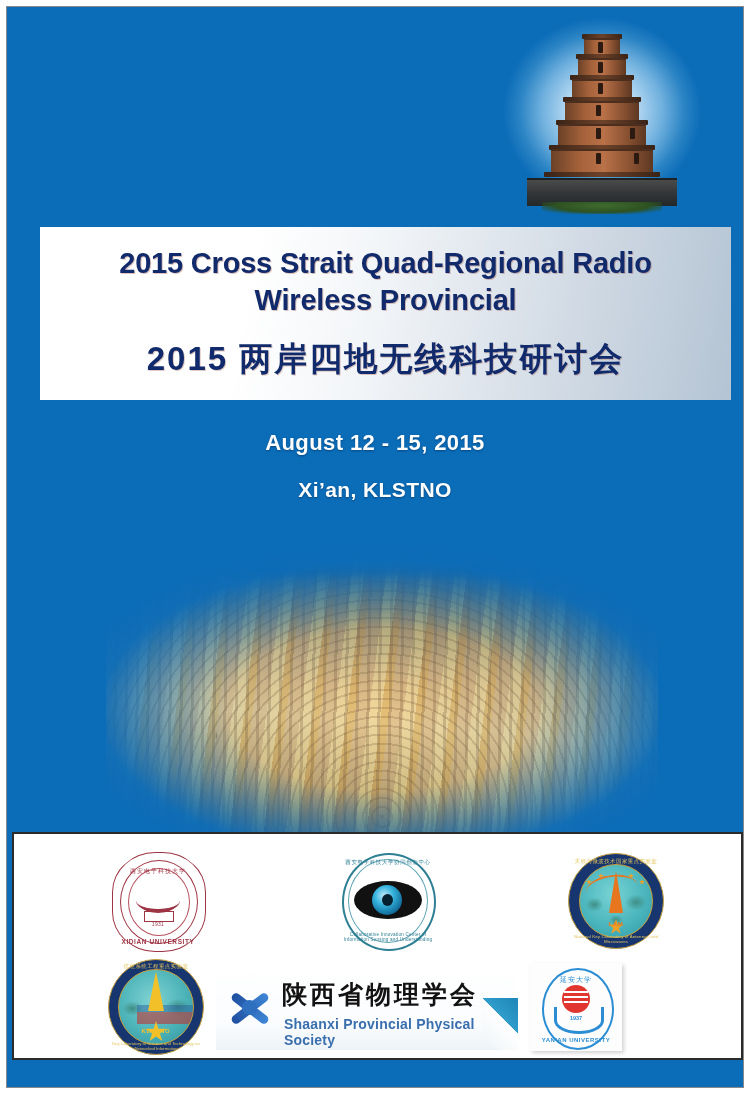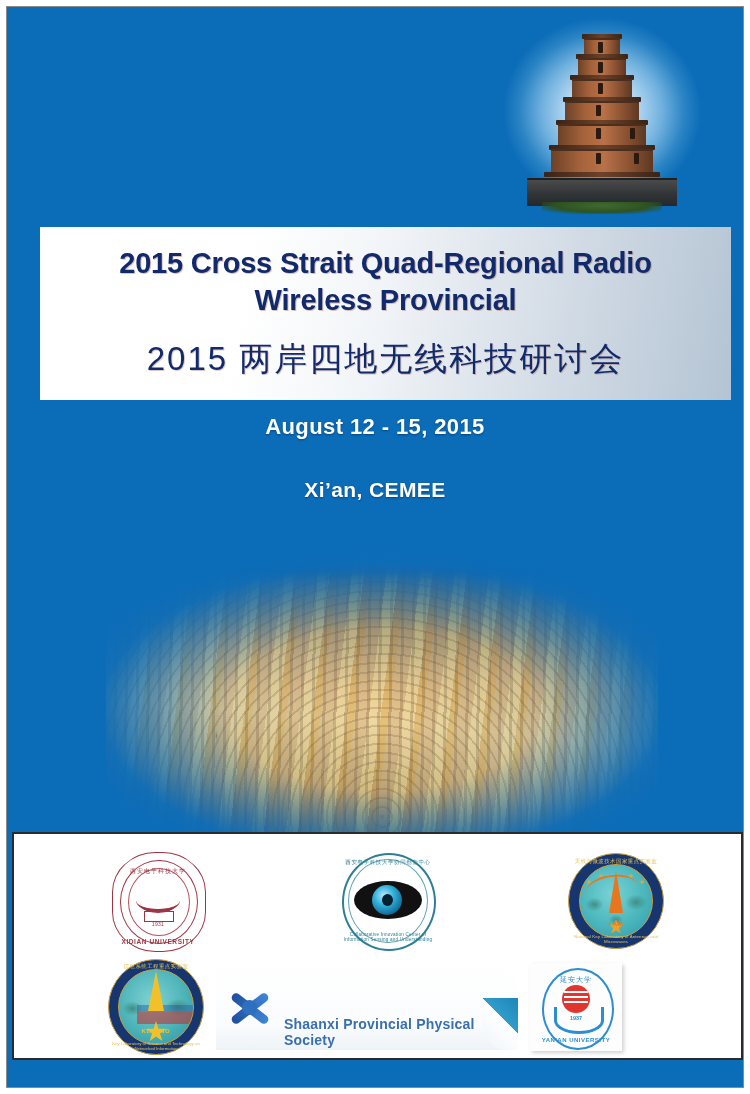--- a/index.html
+++ b/index.html
@@ -81,29 +81,29 @@
     font-size:29px;font-weight:bold;
     line-height:1.27;
     text-align:center;
     letter-spacing:-0.2px;
     text-shadow:1px 1px 0 rgba(160,80,60,.35);
     max-width:660px;
   }
   .title-cn{
     margin-top:18px;
     color:#102a6b;
-    font-size:33px;font-weight:normal;
+    font-size:33px;font-weight:bold;
     text-align:center;
     letter-spacing:2px;
     text-shadow:1px 1px 0 rgba(160,80,60,.3);
   }
 
   
   .date-line{
-    position:absolute;left:0;right:0;top:408px;
+    position:absolute;left:0;right:0;top:424px;
     text-align:center;
     color:#ffffff;font-size:22px;font-weight:bold;
     letter-spacing:.4px;
     text-shadow:0 1px 2px rgba(0,30,60,.45);
   }
   .place-line{
     position:absolute;left:0;right:0;top:472px;
     text-align:center;
     color:#ffffff;font-size:21px;font-weight:bold;
     letter-spacing:.4px;
@@ -503,21 +503,21 @@
 
   <div class="title-band">
     <div class="title-en">
       <div>2015 Cross Strait Quad-Regional Radio</div>
       <div>Wireless Provincial</div>
     </div>
     <div class="title-cn">2015 两岸四地无线科技研讨会</div>
   </div>
 
   <div class="date-line">August 12 - 15, 2015</div>
-  <div class="place-line">Xi’an, CEMEE</div>
+  <div class="place-line">Xi’an, KLSTNO</div>
 
   <div class="army-wrap">
     <div class="army-img"></div>
     <div class="army-figs"></div>
     <div class="army-tint"></div>
   </div>
 
   <div class="logos-panel">
 
     <div class="logo-row logo-row-1">
@@ -581,20 +581,21 @@
         <div class="kl-txt">KLSTNO</div>
         <div class="kl-en">Key Laboratory of Science and Technology on Networked Information</div>
       </div>
 
       <div class="logo lg-sxps">
         <div class="sx-mark">
           <div class="sx-x1"></div>
           <div class="sx-x2"></div>
           <div class="sx-dot"></div>
         </div>
+        <div class="sx-cn">陕西省物理学会</div>
         <div class="sx-en">Shaanxi Provincial Physical Society</div>
         <div class="sx-curl"></div>
       </div>
 
       <div class="logo lg-yanan">
         <div class="ya-ring"></div>
         <div class="ya-cn">延安大学</div>
         <div class="ya-sun"></div>
         <div class="ya-stripe"></div>
         <div class="ya-bowl"></div>

